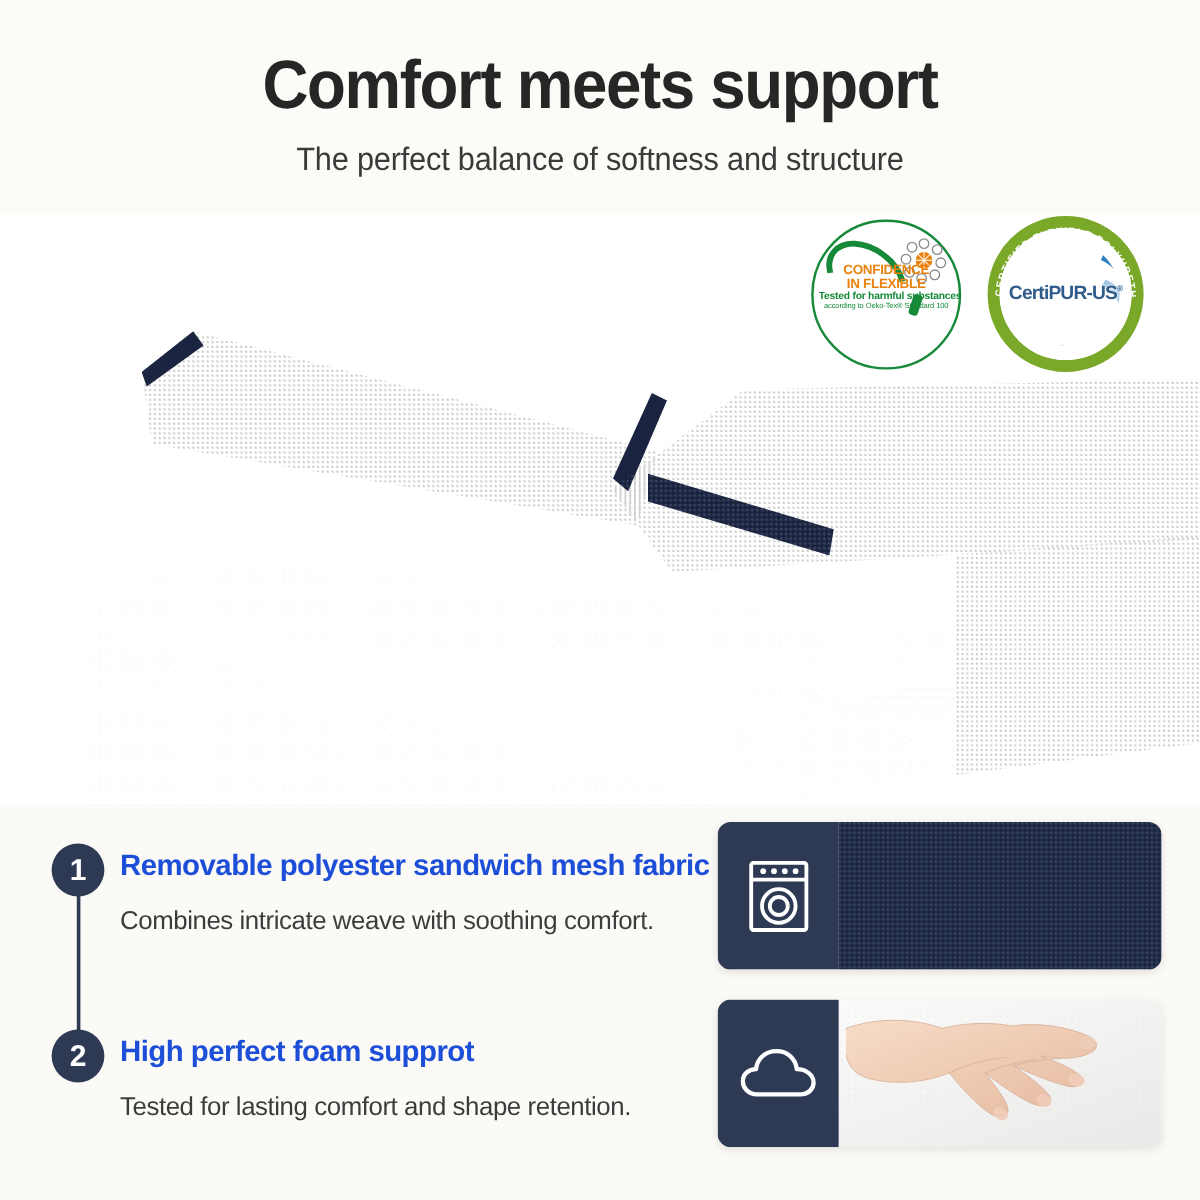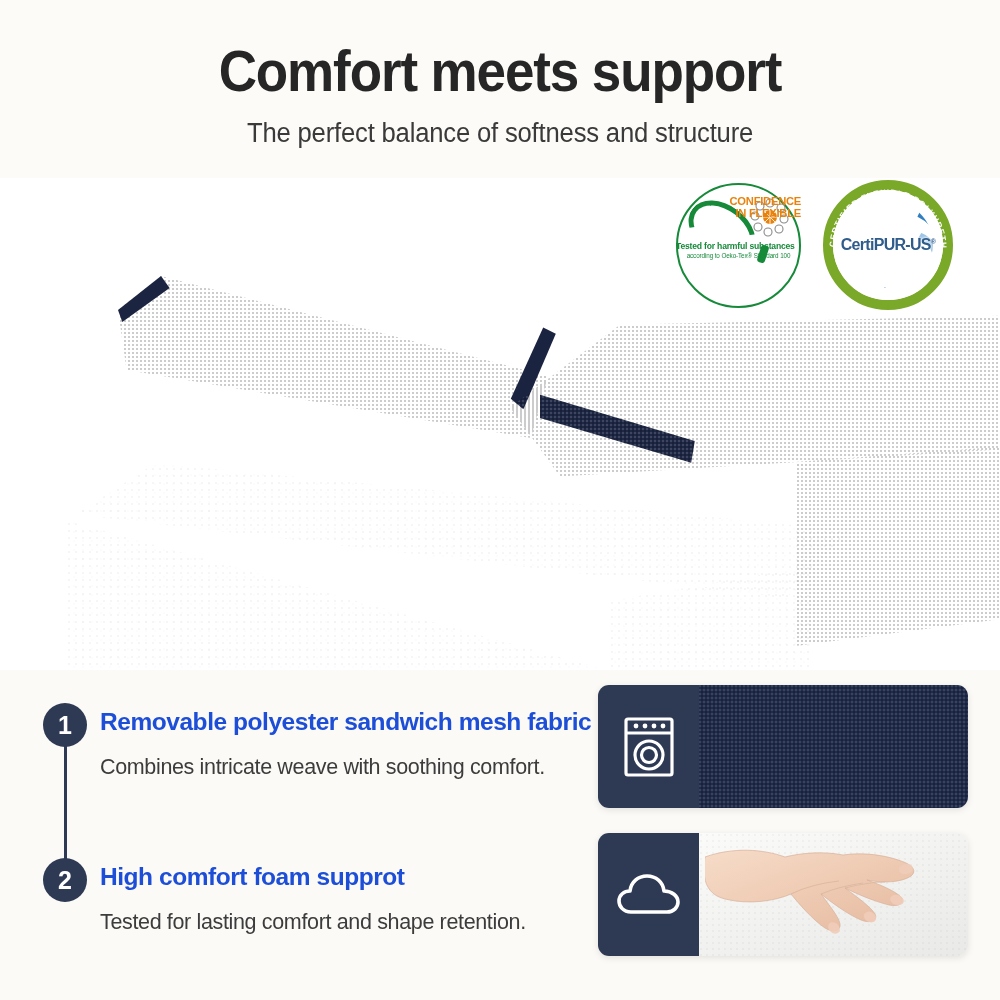--- a/index.html
+++ b/index.html
@@ -45,27 +45,27 @@
     border:5px solid #178A3A; border-radius:50%;
     border-right-color:transparent; border-bottom-color:transparent;
     transform:rotate(37deg);
   }
   .oeko .tick {
     position:absolute; left:83px; top:62px; width:8px; height:18px;
     background:#178A3A; border-radius:3px; transform:rotate(18deg);
   }
   .oeko .flower { position:absolute; right:8px; top:14px; width:46px; height:46px; }
   .oeko .l1 {
-    position:absolute; left:0; top:12px; width:100%;
-    text-align:right; color:#E8820C; font-weight:bold;
+    position:absolute; left:0; top:36px; width:100%;
+    text-align:center; color:#E8820C; font-weight:bold;
     font-size:11.2px; line-height:12.4px; letter-spacing:-.25px;
   }
   .oeko .l3 {
     position:absolute; left:0; top:58px; width:100%;
-    text-align:left; color:#178A3A; font-weight:bold;
+    text-align:right; color:#178A3A; font-weight:bold;
     font-size:8.6px; letter-spacing:-.2px;
   }
   .oeko .l4 {
     position:absolute; left:0; top:69px; width:100%;
     text-align:center; color:#178A3A;
     font-size:6.3px; letter-spacing:-.1px;
   }
 
   .certipur { position:absolute; left:155px; top:0; width:130px; height:130px; }
   .certipur .outer {
@@ -306,21 +306,21 @@
 <div class="connector"></div>
 
 <div class="fitem one">
   <div class="fnum">1</div>
   <div class="ftitle">Removable polyester sandwich mesh fabric</div>
   <div class="fdesc">Combines intricate weave with soothing comfort.</div>
 </div>
 
 <div class="fitem two">
   <div class="fnum">2</div>
-  <div class="ftitle">High comfort foam supprot</div>
+  <div class="ftitle">High perfect foam supprot</div>
   <div class="fdesc">Tested for lasting comfort and shape retention.</div>
 </div>
 
 <div class="card c1">
   <div class="card-icon">
     <svg width="52" height="62" viewBox="0 0 52 62">
       <rect x="3" y="3" width="46" height="56" rx="2" fill="none" stroke="#fff" stroke-width="3.2"></rect>
       <line x1="3" y1="17" x2="49" y2="17" stroke="#fff" stroke-width="3.2"></line>
       <circle cx="13" cy="10" r="2.4" fill="#fff"></circle>
       <circle cx="22" cy="10" r="2.4" fill="#fff"></circle>

